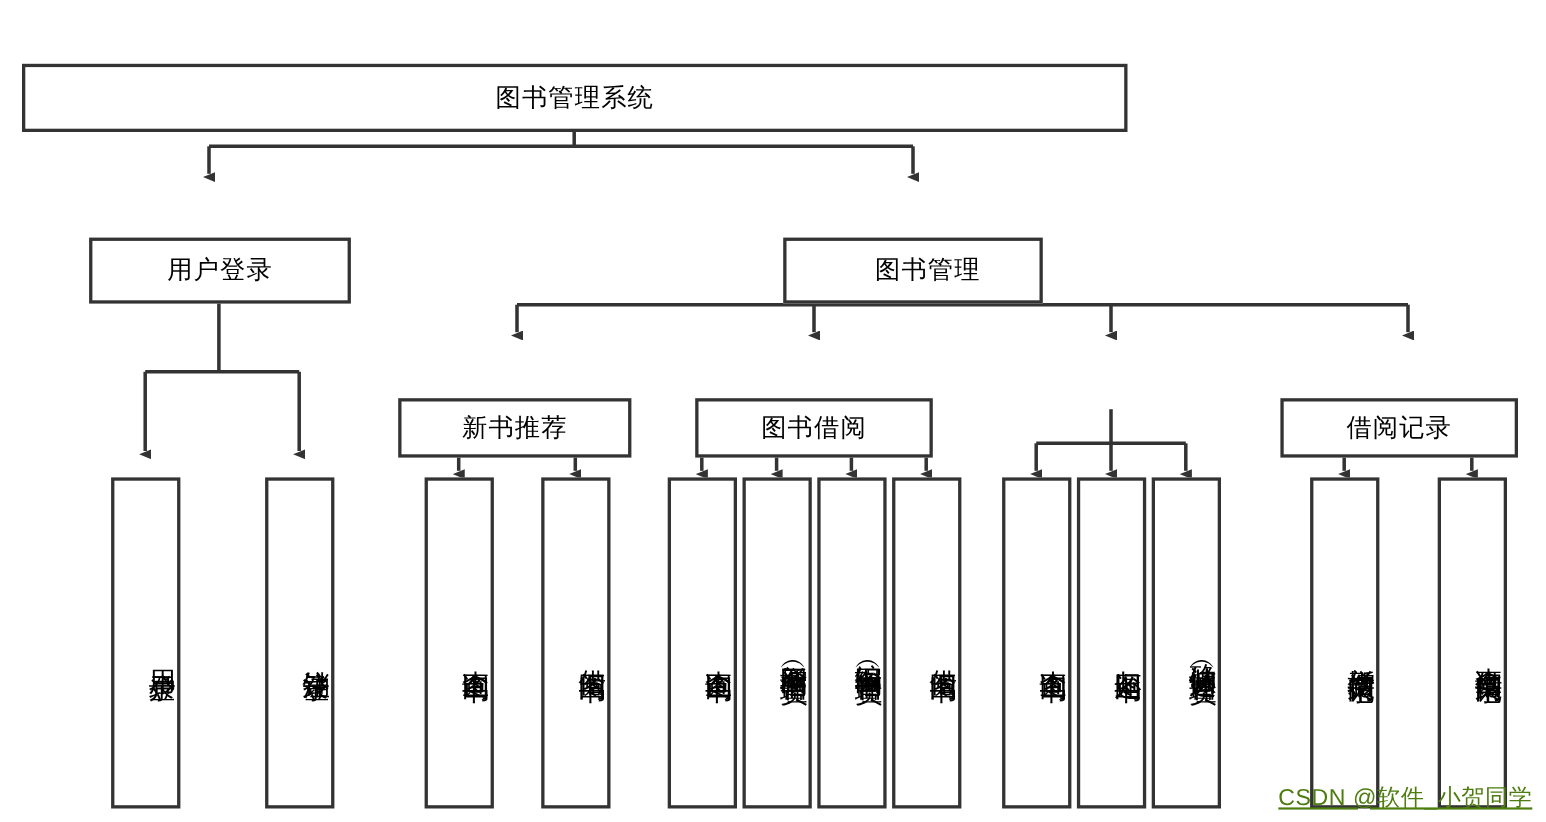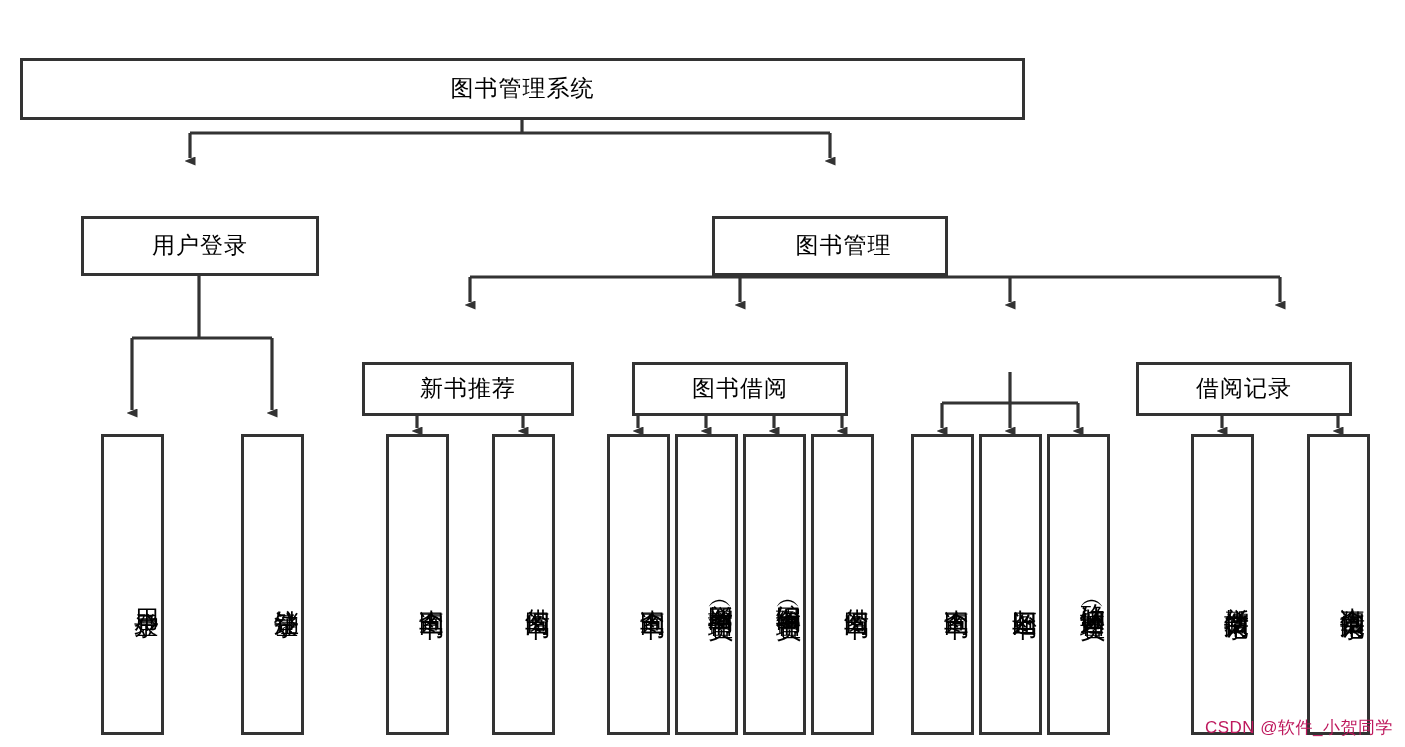--- a/index.html
+++ b/index.html
@@ -59,25 +59,26 @@
   }
   .node-v > span {
     writing-mode: vertical-rl;
     text-orientation: upright;
     display: block;
   }
   .watermark {
     position: absolute;
     right: 12px;
     bottom: 8px;
-    font-size: 17px;
-    color: #be185d;
+    font-size: 21px;
+    color: #4d7c0f;
     letter-spacing: 0.5px;
     z-index: 5;
     white-space: nowrap;
+    text-decoration: underline;
   }
 </style>
 </head>
 <body>
 
 <div id="canvas">
 
   <svg id="edges" viewBox="0 0 1405 747" width="1405" height="747">
     <defs>
       <marker id="arrow" markerWidth="9" markerHeight="11" refX="1.5" refY="5.5" orient="auto" markerUnits="userSpaceOnUse">
@@ -141,21 +142,21 @@
   <div class="node node-h" style="left:712px; top:172px; width:236px; height:60px;padding-left:27px;">
     <span>图书管理</span>
   </div>
 
   <div class="node node-h" style="left:362px; top:318px; width:212px; height:54px;">
     <span>新书推荐</span>
   </div>
   <div class="node node-h" style="left:632px; top:318px; width:216px; height:54px;">
     <span>图书借阅</span>
   </div>
-  <div class="node node-h" style="left:1136px; top:318px; width:216px; height:54px;">
+  <div class="node node-h" style="left:1164px; top:318px; width:216px; height:54px;">
     <span>借阅记录</span>
   </div>
 
   <div class="node node-v" style="left:101px; top:434px; width:63px; height:301px;">
     <span>用户登录</span>
   </div>
   <div class="node node-v" style="left:241px; top:434px; width:63px; height:301px;">
     <span>注销登录</span>
   </div>
 

